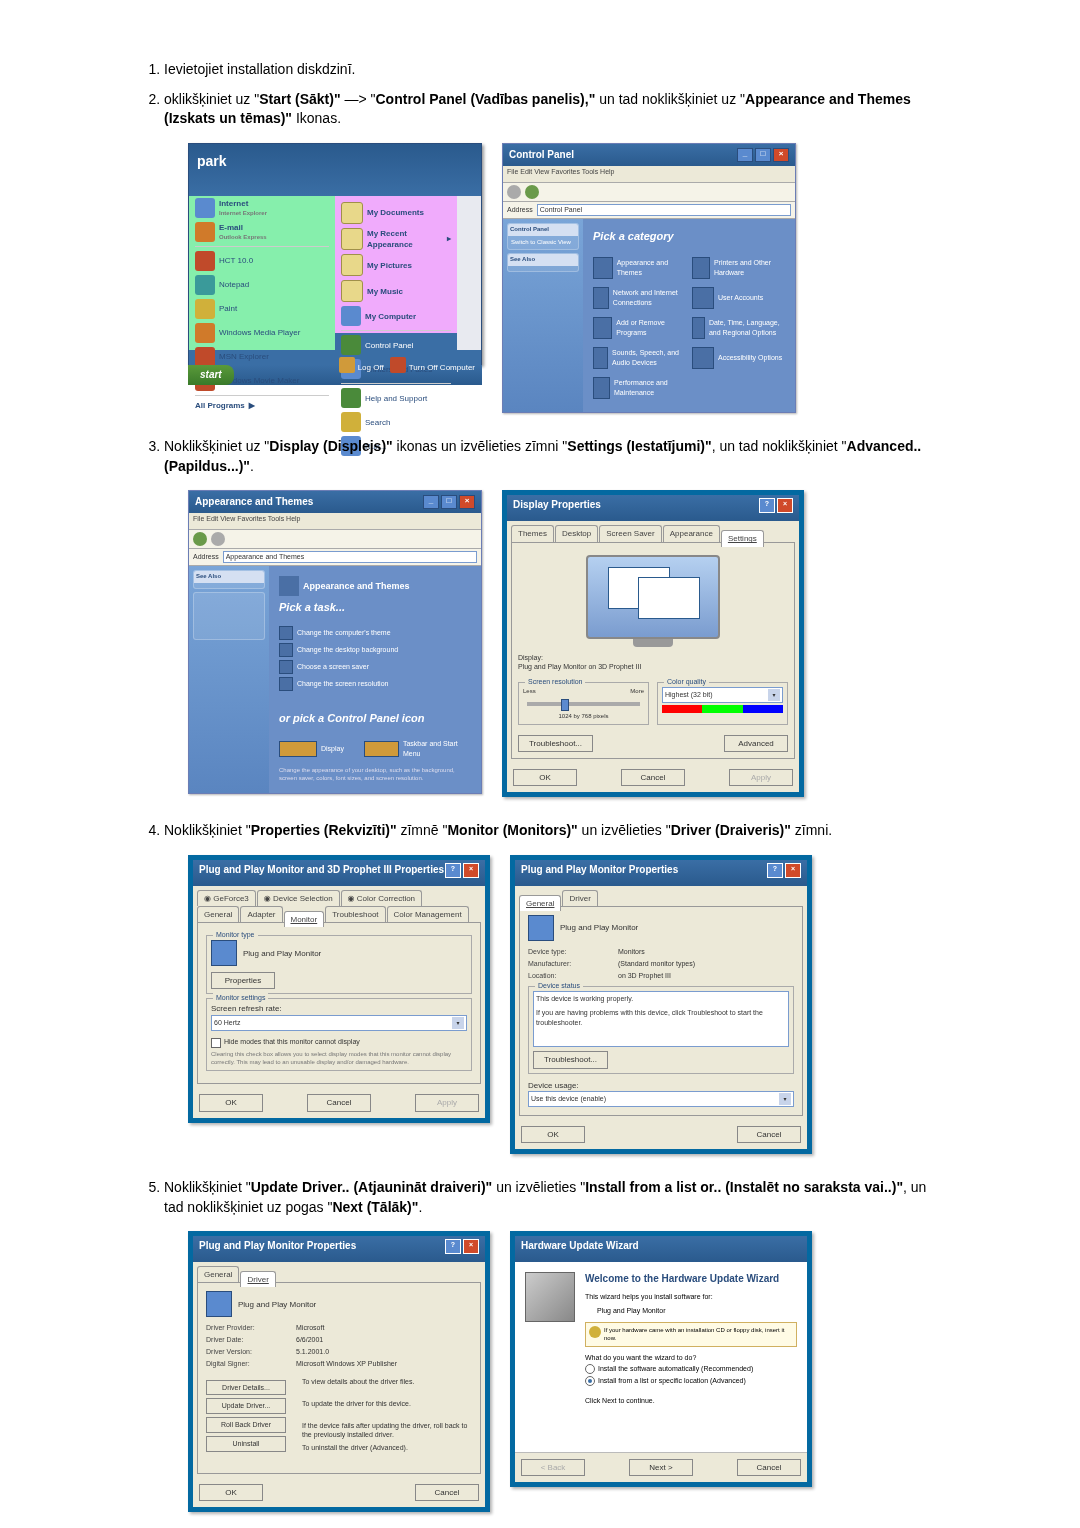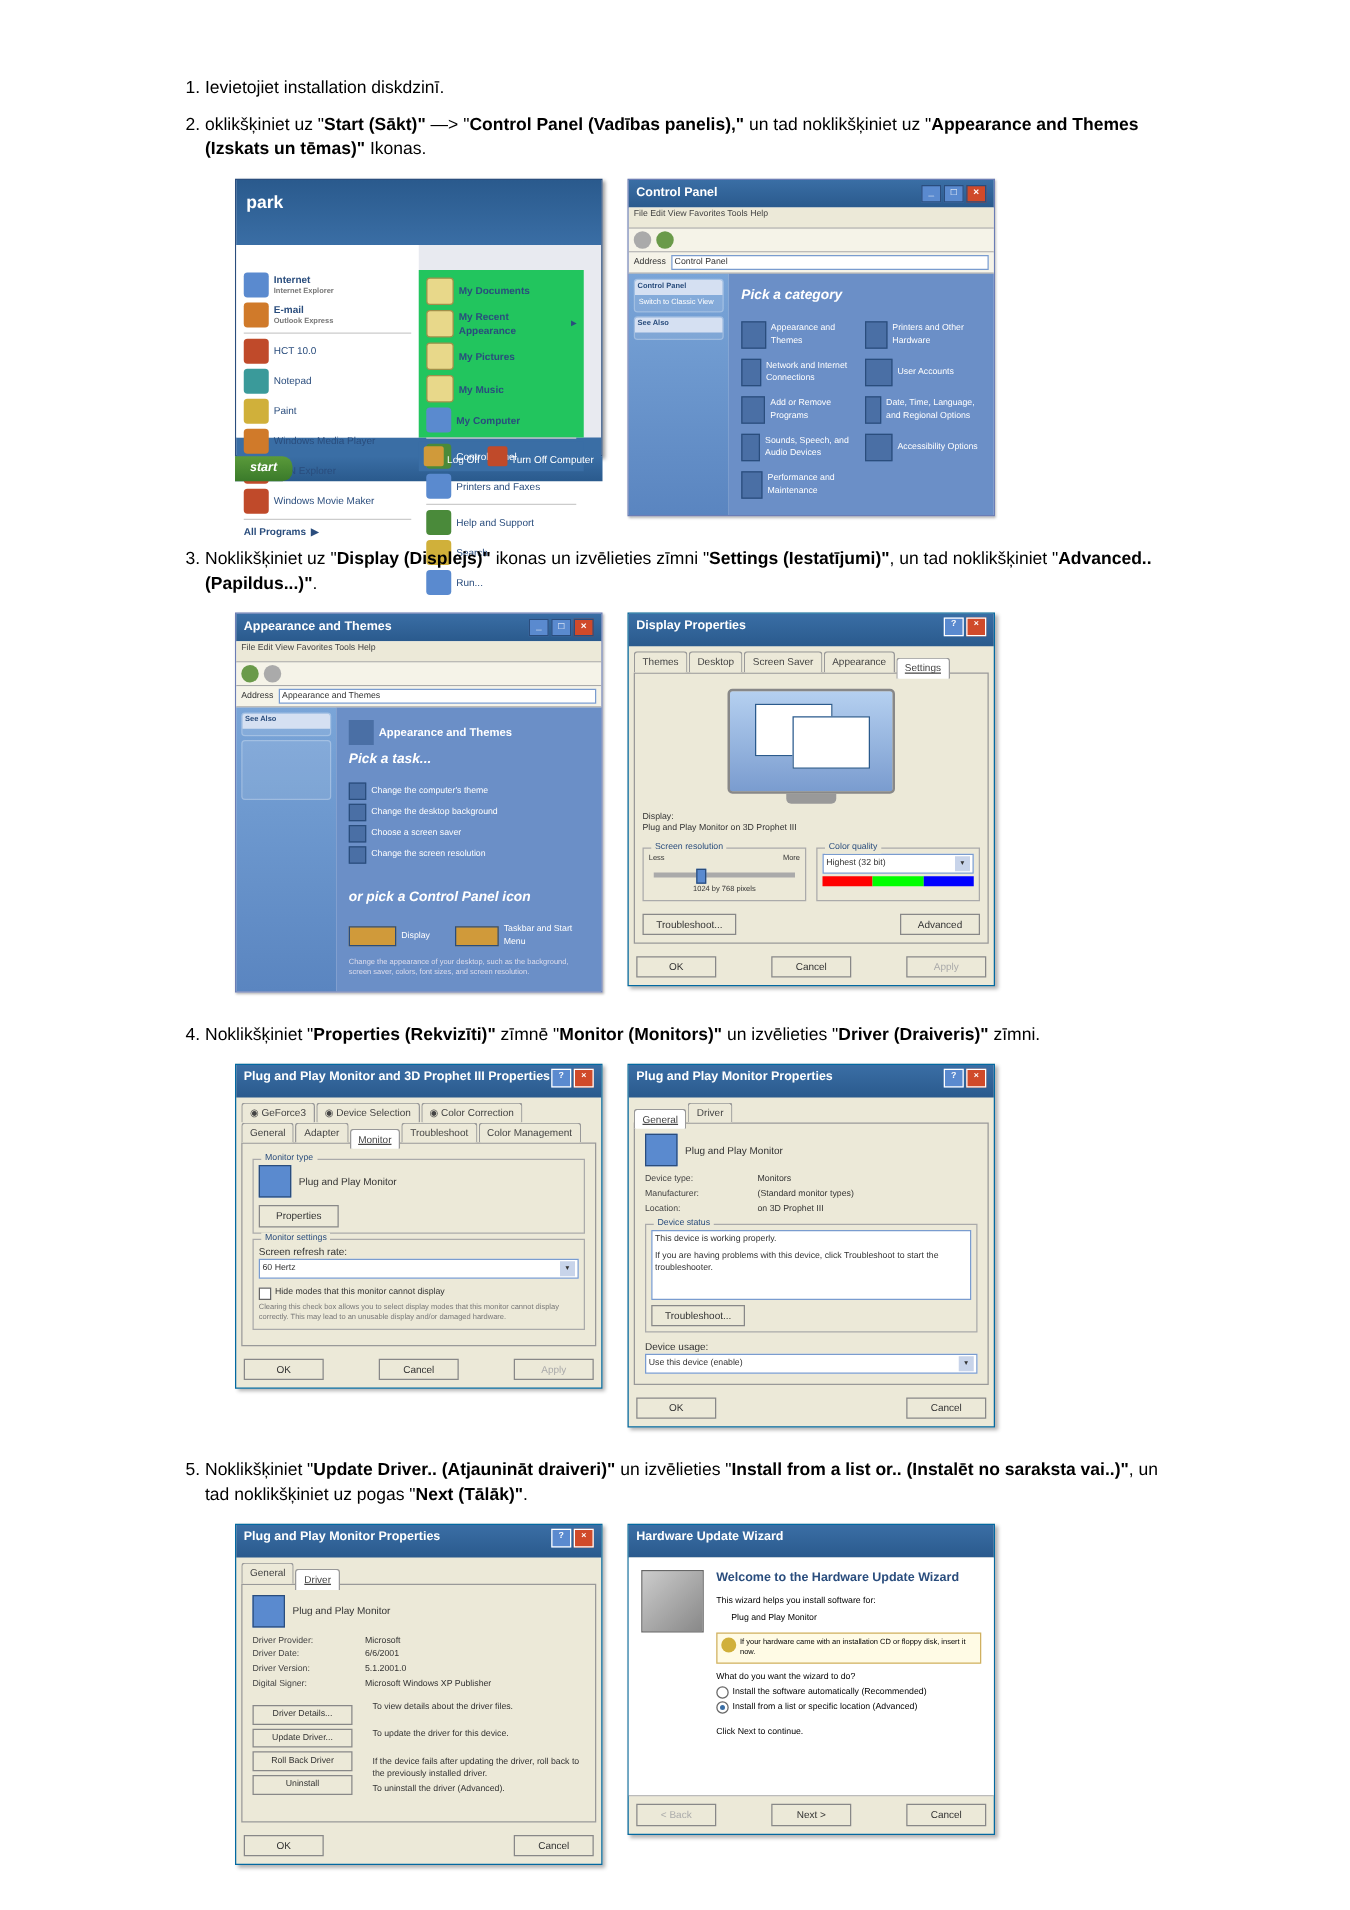--- a/index.html
+++ b/index.html
@@ -171,28 +171,27 @@
     font-weight: bold;
     font-size: 14px;
     padding: 8px;
   }
   .startbody {
     display: flex;
     height: 154px;
   }
   .startleft {
     width: 146px;
-    background: #ffffff;
-    padding: 20px 0;
+    background: #86efac;
+    padding: 0 0;
   }
   .startright {
-    width: 132px;
-    background: #22c55e;
+    width: 122px;
+    background: #f0abfc;
     padding: 4px 0;
-    margin-top: 20px;
   }
   .smitem {
     display: flex;
     align-items: center;
     gap: 4px;
     padding: 2px 6px;
     color: #2a4d7d;
     font-size: 8px;
   }
   .smitem.bold { font-weight: bold; color: #2a4d7d; }
@@ -245,21 +244,21 @@
     font-weight: bold;
     font-style: italic;
     font-size: 10px;
     padding: 3px 12px;
     border-radius: 0 8px 8px 0;
   }
   
   .dialog {
     width: 292px;
     background: #ece9d8;
-    border: 1px solid #0369a1;
+    border: 5px solid #0369a1;
     font-size: 8px;
     box-shadow: 2px 2px 3px rgba(0,0,0,0.3);
   }
   .dialog .dtitle {
     height: 20px;
     background: linear-gradient(to bottom, #3a6ea5, #2a5a8d);
     color: #fff;
     font-weight: bold;
     font-size: 10px;
     padding: 3px 6px;

